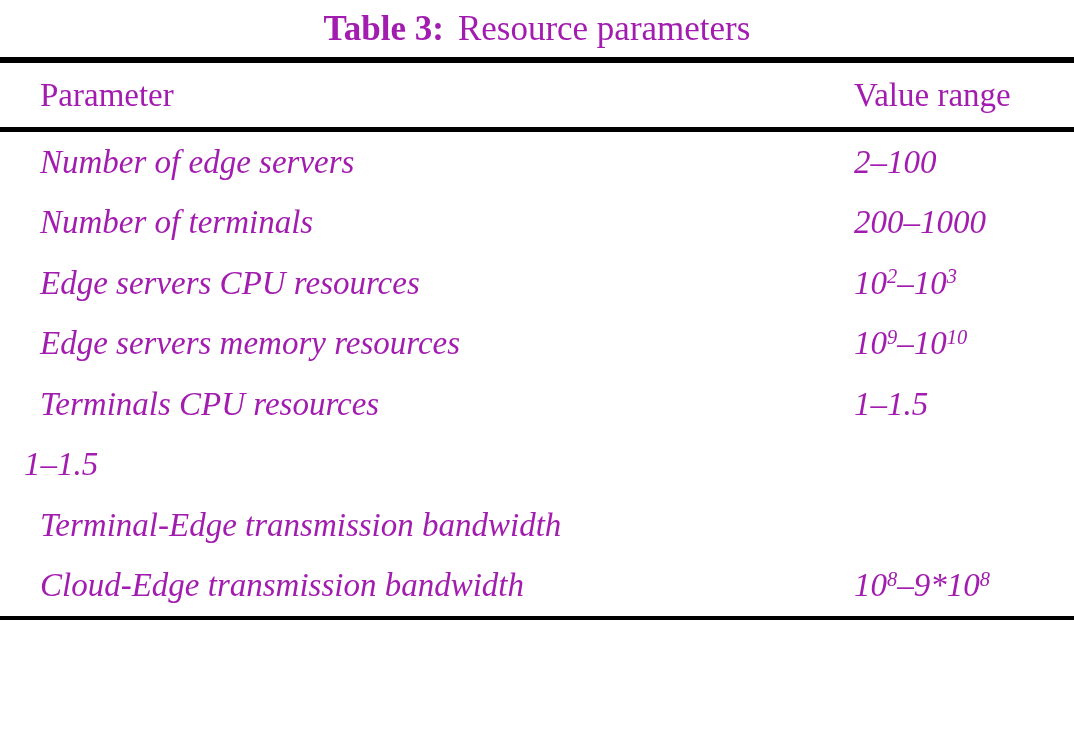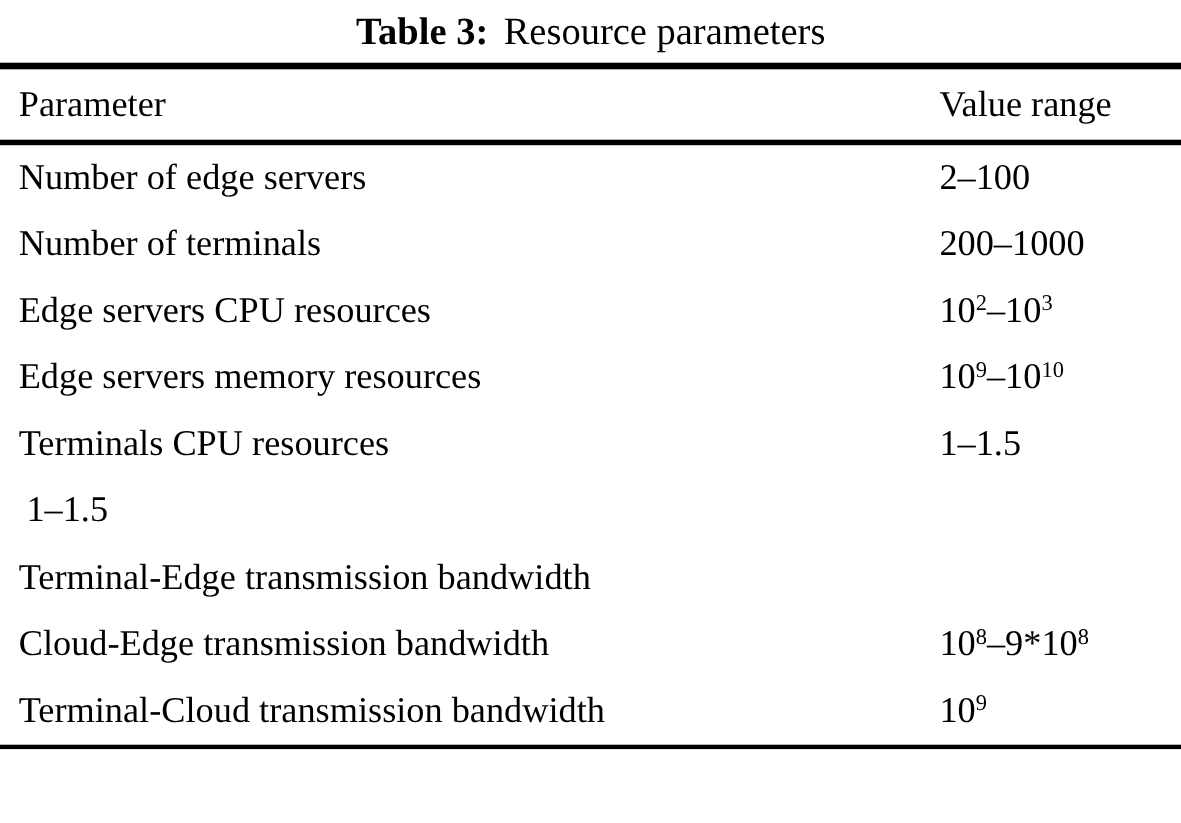--- a/index.html
+++ b/index.html
@@ -5,21 +5,21 @@
   html, body {
     margin: 0;
     padding: 0;
     background: #ffffff;
   }
   .figure {
     position: relative;
     width: 1074px;
     height: 748px;
     background: #ffffff;
-    color: #000000;
+    color: #a21caf;
     font-family: "Liberation Serif", serif;
     overflow: hidden;
   }
   .caption {
     margin-top: 5px;
     height: 48px;
     text-align: center;
     font-size: 35px;
     line-height: 48px;
     white-space: nowrap;
@@ -39,23 +39,24 @@
     display: grid;
     grid-template-columns: 1fr 244px;
     align-items: center;
     font-size: 33px;
   }
   .header-row {
     height: 64px;
   }
   .data-row {
     height: 60.5px;
+    font-style: italic;
   }
   .cell-param {
-    padding-left: 17px;
+    padding-left: 40px;
     white-space: nowrap;
   }
   .cell-value {
     white-space: nowrap;
     margin-left: 24px;
   }
   .cell-value sup {
     font-size: 0.62em;
     line-height: 0;
     vertical-align: baseline;
@@ -114,21 +115,17 @@
 
   <div class="trow data-row">
     <div class="cell-param">Terminal-Edge transmission bandwidth</div>
   </div>
 
   <div class="trow data-row">
     <div class="cell-param">Cloud-Edge transmission bandwidth</div>
     <div class="cell-value"><span>10</span><sup>8</sup><span>–9*10</span><sup>8</sup></div>
   </div>
 
-  <div class="trow data-row">
-    <div class="cell-param">Terminal-Cloud transmission bandwidth</div>
-    <div class="cell-value"><span>10</span><sup>9</sup></div>
-  </div>
 </div>
 
   <div class="rule rule-bottom"></div>
 
 </div>
 
 </body></html>

